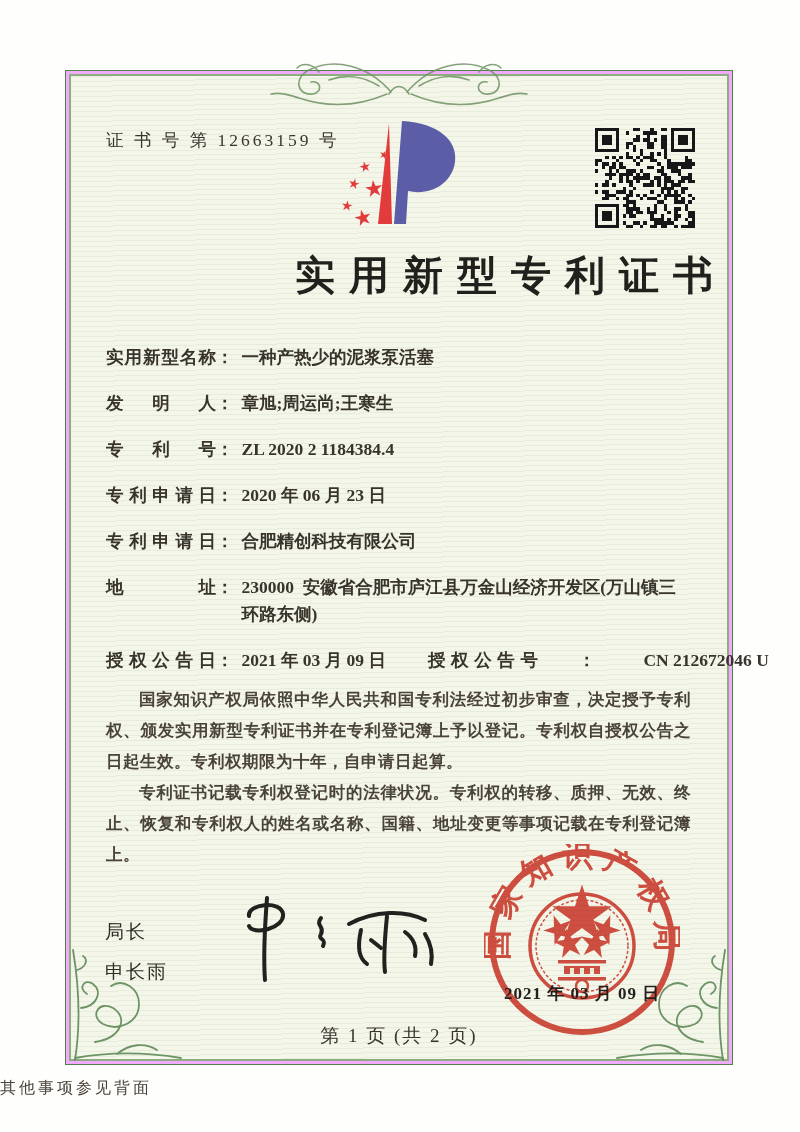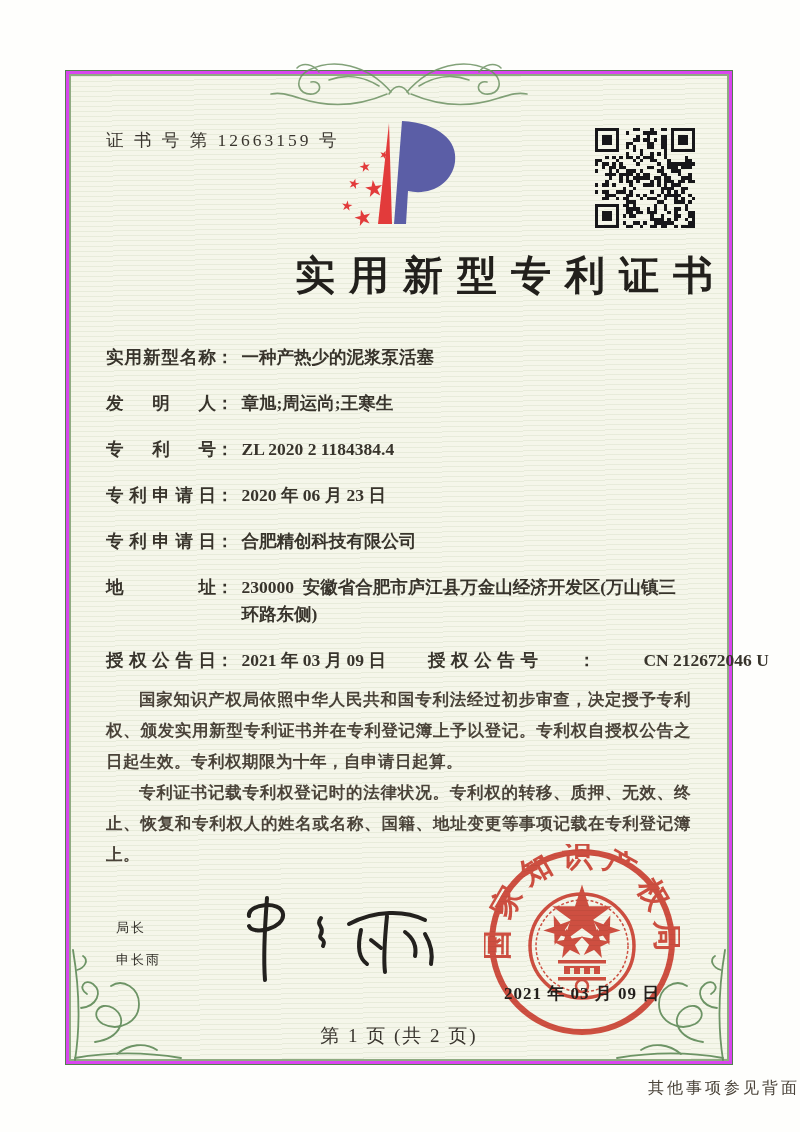--- a/index.html
+++ b/index.html
@@ -2,21 +2,21 @@
 <html><head>
 <meta charset="utf-8">
 <style>
   * { margin:0; padding:0; box-sizing:border-box; }
   html,body { background:#ffffff; }
   body { font-family:"Liberation Serif","DejaVu Serif",serif; color:#2e2b27; }
   .page { position:relative; width:800px; height:1132px; background:#fefefc; overflow:hidden; margin:0 auto; }
 
   
   .frame { position:absolute; left:65px; top:70px; width:668px; height:995px;
-           border:1px solid #54804e; padding:3px; background:#d946ef; }
+           border:1px solid #54804e; padding:3px; background:#f0abfc; }
   .frame-in { position:relative; width:100%; height:100%; border:2px solid #8fab82;
               background:
                 repeating-linear-gradient(179.3deg, rgba(140,165,110,.13) 0 1px, rgba(255,255,255,0) 1px 5px),
                 #f5f6ea; }
 
   .ornament-top { position:absolute; left:50%; top:-34px; transform:translateX(-50%); z-index:3; }
   .corner-bl { position:absolute; left:-6px; bottom:-7px; z-index:3; }
   .corner-br { position:absolute; right:-6px; bottom:-7px; transform:scaleX(-1); z-index:3; }
 
   
@@ -37,31 +37,31 @@
   .pair { display:flex; }
   .pair .val2 { padding-left:8px; white-space:pre; }
   .pair + .pair { margin-left:42px;gap:40px; }
   .pair .lbl { width:110px; }
 
   .para { font-size:16.5px; line-height:31px; text-indent:2em; color:#4a4339;
           text-align:justify; letter-spacing:.5px; }
   .para + .para { margin-top:0; }
 
   
-  .commissioner { position:absolute; left:45px; top:843px; font-size:13px; color:#2f2c26;
+  .commissioner { position:absolute; left:34px; top:843px; font-size:19px; color:#2f2c26;
                   font-family:"Liberation Sans","DejaVu Sans",sans-serif; }
   .commissioner div { margin-bottom:14px; letter-spacing:2px; }
   .signature { position:absolute; left:158px; top:812px; }
   .seal { position:absolute; left:413px; top:768px; width:196px; height:196px; mix-blend-mode:multiply; }
   .seal-date { position:absolute; left:408px; top:906px; width:206px; text-align:center;
                font-size:17px; font-weight:bold; color:#221f1c; letter-spacing:1px; z-index:4; }
 
   .page-num { position:absolute; left:0; right:0; bottom:10px; text-align:center;
               font-size:19px; color:#3a362f; letter-spacing:2px; }
-  .back-note { position:absolute; left:0; right:0; top:1078px; text-align:right;
+  .back-note { position:absolute; left:0; right:0; top:1078px; text-align:left;
                font-size:16px; color:#4a4339; letter-spacing:3px; }
 </style>
 </head>
 <body>
 
 <div class="page">
 
   <div class="frame">
     <div class="frame-in">
 

